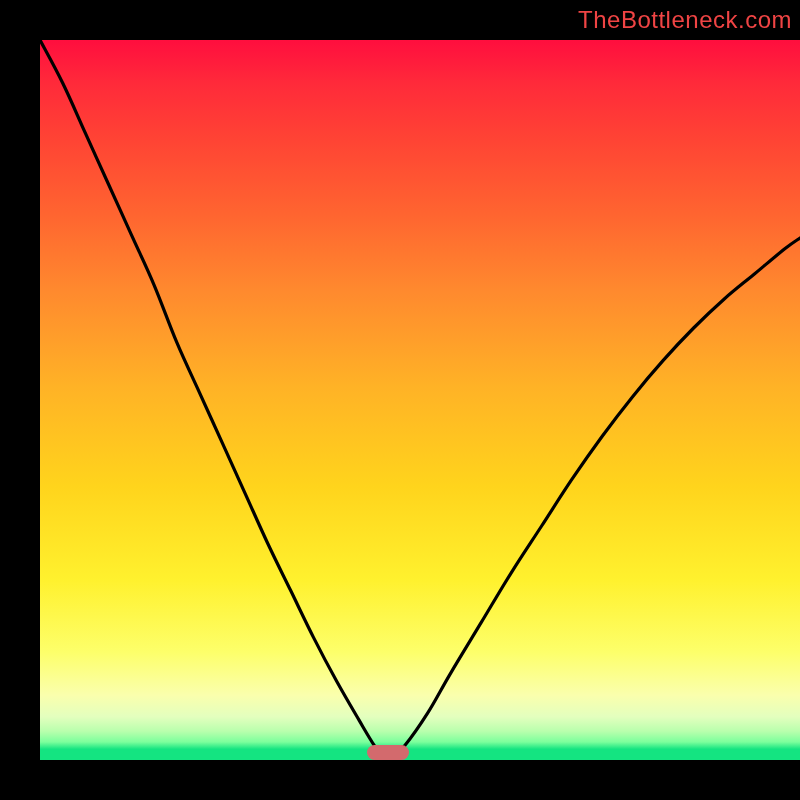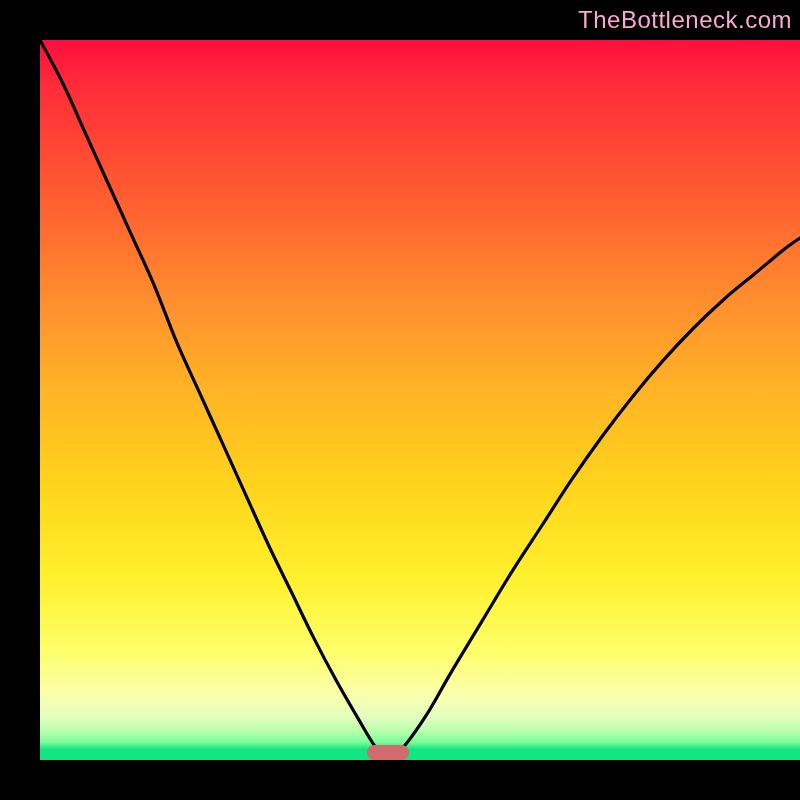--- a/index.html
+++ b/index.html
@@ -8,21 +8,21 @@
   }
   body {
     width: 800px;
     height: 800px;
     background: #000000;
     position: relative;
     font-family: Arial, Helvetica, sans-serif;
   }
   .watermark {
     position: absolute;
-    color: #f9a8d4;
+    color: #ef4444;
     font-size: 24px;
     letter-spacing: 0.5px;
   }
   .plot-area {
     position: absolute;
     left: 40px;
     top: 40px;
     width: 760px;
     height: 720px;
     overflow: hidden;

